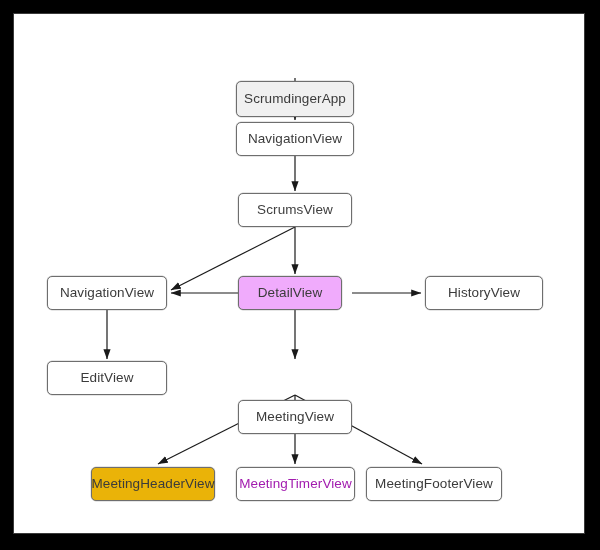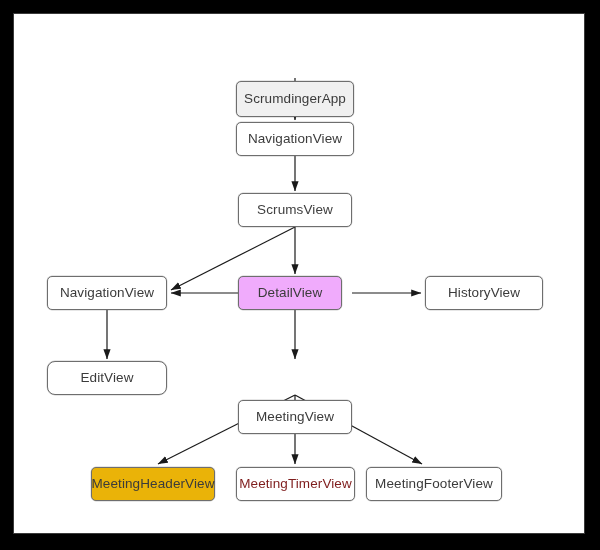--- a/index.html
+++ b/index.html
@@ -99,29 +99,29 @@
       </div>
       <div class="node" style="left: 47px; top: 276px; width: 120px; height: 34px; background: rgb(255, 255, 255); border-color: rgb(110, 110, 110); color: rgb(59, 59, 59);">
         <span class="node-label">NavigationView</span>
       </div>
       <div class="node" style="left: 238px; top: 276px; width: 104px; height: 34px; background: #f0abfc; border-color: rgb(110, 110, 110); color: rgb(59, 59, 59);">
         <span class="node-label">DetailView</span>
       </div>
       <div class="node" style="left: 425px; top: 276px; width: 118px; height: 34px; background: rgb(255, 255, 255); border-color: rgb(110, 110, 110); color: rgb(59, 59, 59);">
         <span class="node-label">HistoryView</span>
       </div>
-      <div class="node" style="left: 47px; top: 361px; width: 120px; height: 34px; background: rgb(255, 255, 255); border-color: rgb(110, 110, 110); color: rgb(59, 59, 59); border-radius: 8px;">
+      <div class="node" style="left: 47px; top: 361px; width: 120px; height: 34px; background: rgb(255, 255, 255); border-color: rgb(110, 110, 110); color: rgb(59, 59, 59);">
         <span class="node-label">EditView</span>
       </div>
       <div class="node" style="left: 238px; top: 361px; width: 114px; height: 34px; background: rgb(255, 255, 255); border-color: rgb(110, 110, 110); color: rgb(59, 59, 59); margin-top: 39px;">
         <span class="node-label">MeetingView</span>
       </div>
       <div class="node" style="left: 91px; top: 467px; width: 124px; height: 34px; background: #eab308; border-color: rgb(110, 110, 110); color: rgb(59, 59, 59);">
         <span class="node-label">MeetingHeaderView</span>
       </div>
-      <div class="node" style="left: 236px; top: 467px; width: 119px; height: 34px; background: rgb(255, 255, 255); border-color: rgb(110, 110, 110); color: #7f1d1d;">
+      <div class="node" style="left: 236px; top: 467px; width: 119px; height: 34px; background: rgb(255, 255, 255); border-color: rgb(110, 110, 110); color: #a21caf;">
         <span class="node-label">MeetingTimerView</span>
       </div>
       <div class="node" style="left: 366px; top: 467px; width: 136px; height: 34px; background: rgb(255, 255, 255); border-color: rgb(110, 110, 110); color: rgb(59, 59, 59);">
         <span class="node-label">MeetingFooterView</span>
       </div>
     </div>
 </div>
 
 </body></html>

